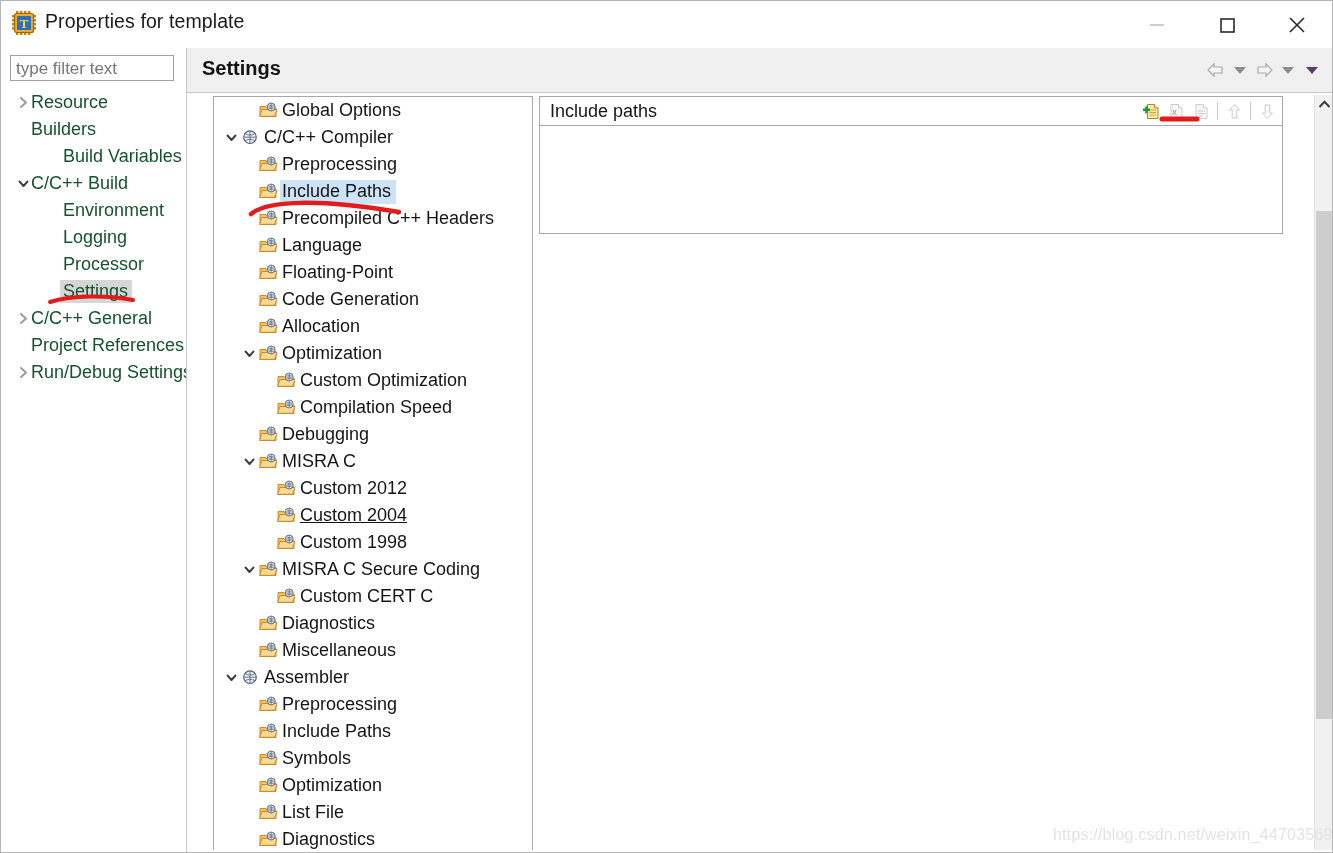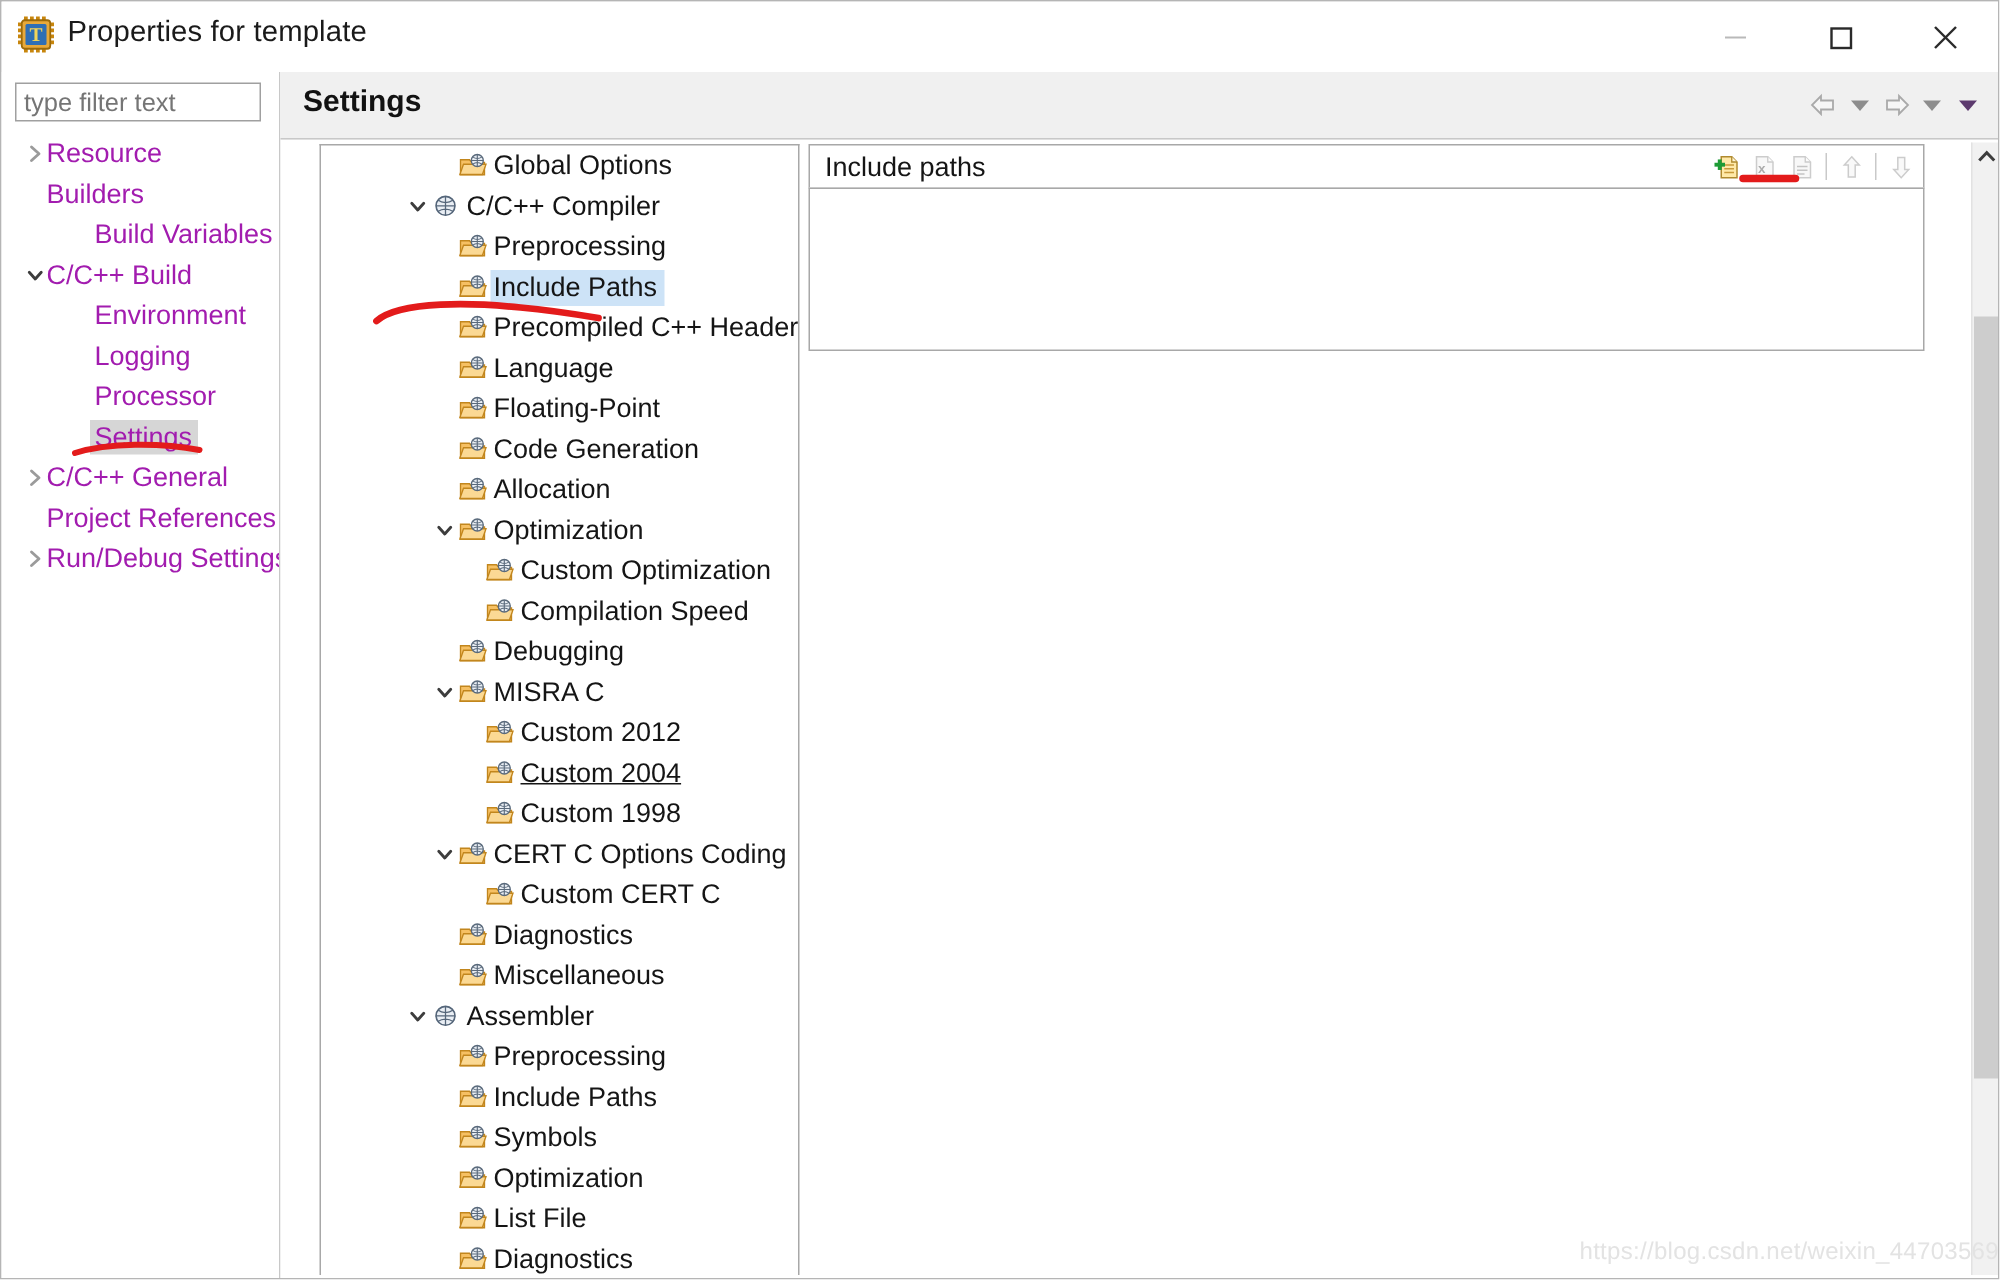--- a/index.html
+++ b/index.html
@@ -78,21 +78,21 @@
     position: absolute; left: 0; top: 41px;
     width: 185px; height: 760px;
     overflow: hidden;
   }
   .lt-row {
     position: relative;
     height: 27px;
     display: flex; align-items: center;
     white-space: nowrap;
     font-size: 18px;
-    color: #a21caf;
+    color: #14532d;
     overflow: hidden;
   }
   .lt-row.sel .lt-label {
     background: #d6d6d6;
     padding: 1px 4px 1px 3px;
     margin-left: -3px;
   }
   .lt-arrow {
     width: 16px; height: 27px;
     display: inline-flex; align-items: center; justify-content: center;
@@ -127,21 +127,20 @@
   }
 
   
   .mid-tree-wrap {
     position: absolute; left: 26px; top: 48px;
     width: 320px; height: 754px;
     border: 1px solid #a8a8a8;
     border-bottom: none;
     background: #ffffff;
     overflow: hidden;
-    padding-left: 47px;
   }
   .mt-row {
     position: relative;
     height: 27px;
     display: flex; align-items: center;
     white-space: nowrap;
     font-size: 18px;
     color: #151515;
     padding-left: 2px;
   }
@@ -637,21 +636,21 @@
               <span class="mt-icon">
                 <svg width="19" height="17" viewBox="0 0 19 17">
                   <path d="M1 4.5 h6 l1.6 1.8 h8.4 v8.2 h-16 z" fill="#f6c063" stroke="#c2861d" stroke-width="0.9"></path>
                   <path d="M3 7.5 h15 l-2.4 6.8 h-15 z" fill="#fbd994" stroke="#c2861d" stroke-width="0.9"></path>
                   <g transform="translate(7.6,0.4)">
                     <circle cx="4.6" cy="4.6" r="4" fill="#e9eef4" stroke="#5a6a7c" stroke-width="0.9"></circle>
                     <path d="M0.8 4.6 h7.6 M4.6 0.7 v7.8 M1.5 2.2 C3.5 3.6, 5.7 3.6, 7.7 2.2 M1.5 7 C3.5 5.6, 5.7 5.6, 7.7 7" fill="none" stroke="#5a6a7c" stroke-width="0.75"></path>
                   </g>
                 </svg>
               </span>
-              <span class="mt-label">CERT C Options Coding</span>
+              <span class="mt-label">MISRA C Secure Coding</span>
             </div>
             <div class="mt-row" style="padding-left: 44px;">
               <span class="mt-arrow"></span>
               <span class="mt-icon">
                 <svg width="19" height="17" viewBox="0 0 19 17">
                   <path d="M1 4.5 h6 l1.6 1.8 h8.4 v8.2 h-16 z" fill="#f6c063" stroke="#c2861d" stroke-width="0.9"></path>
                   <path d="M3 7.5 h15 l-2.4 6.8 h-15 z" fill="#fbd994" stroke="#c2861d" stroke-width="0.9"></path>
                   <g transform="translate(7.6,0.4)">
                     <circle cx="4.6" cy="4.6" r="4" fill="#e9eef4" stroke="#5a6a7c" stroke-width="0.9"></circle>
                     <path d="M0.8 4.6 h7.6 M4.6 0.7 v7.8 M1.5 2.2 C3.5 3.6, 5.7 3.6, 7.7 2.2 M1.5 7 C3.5 5.6, 5.7 5.6, 7.7 7" fill="none" stroke="#5a6a7c" stroke-width="0.75"></path>

